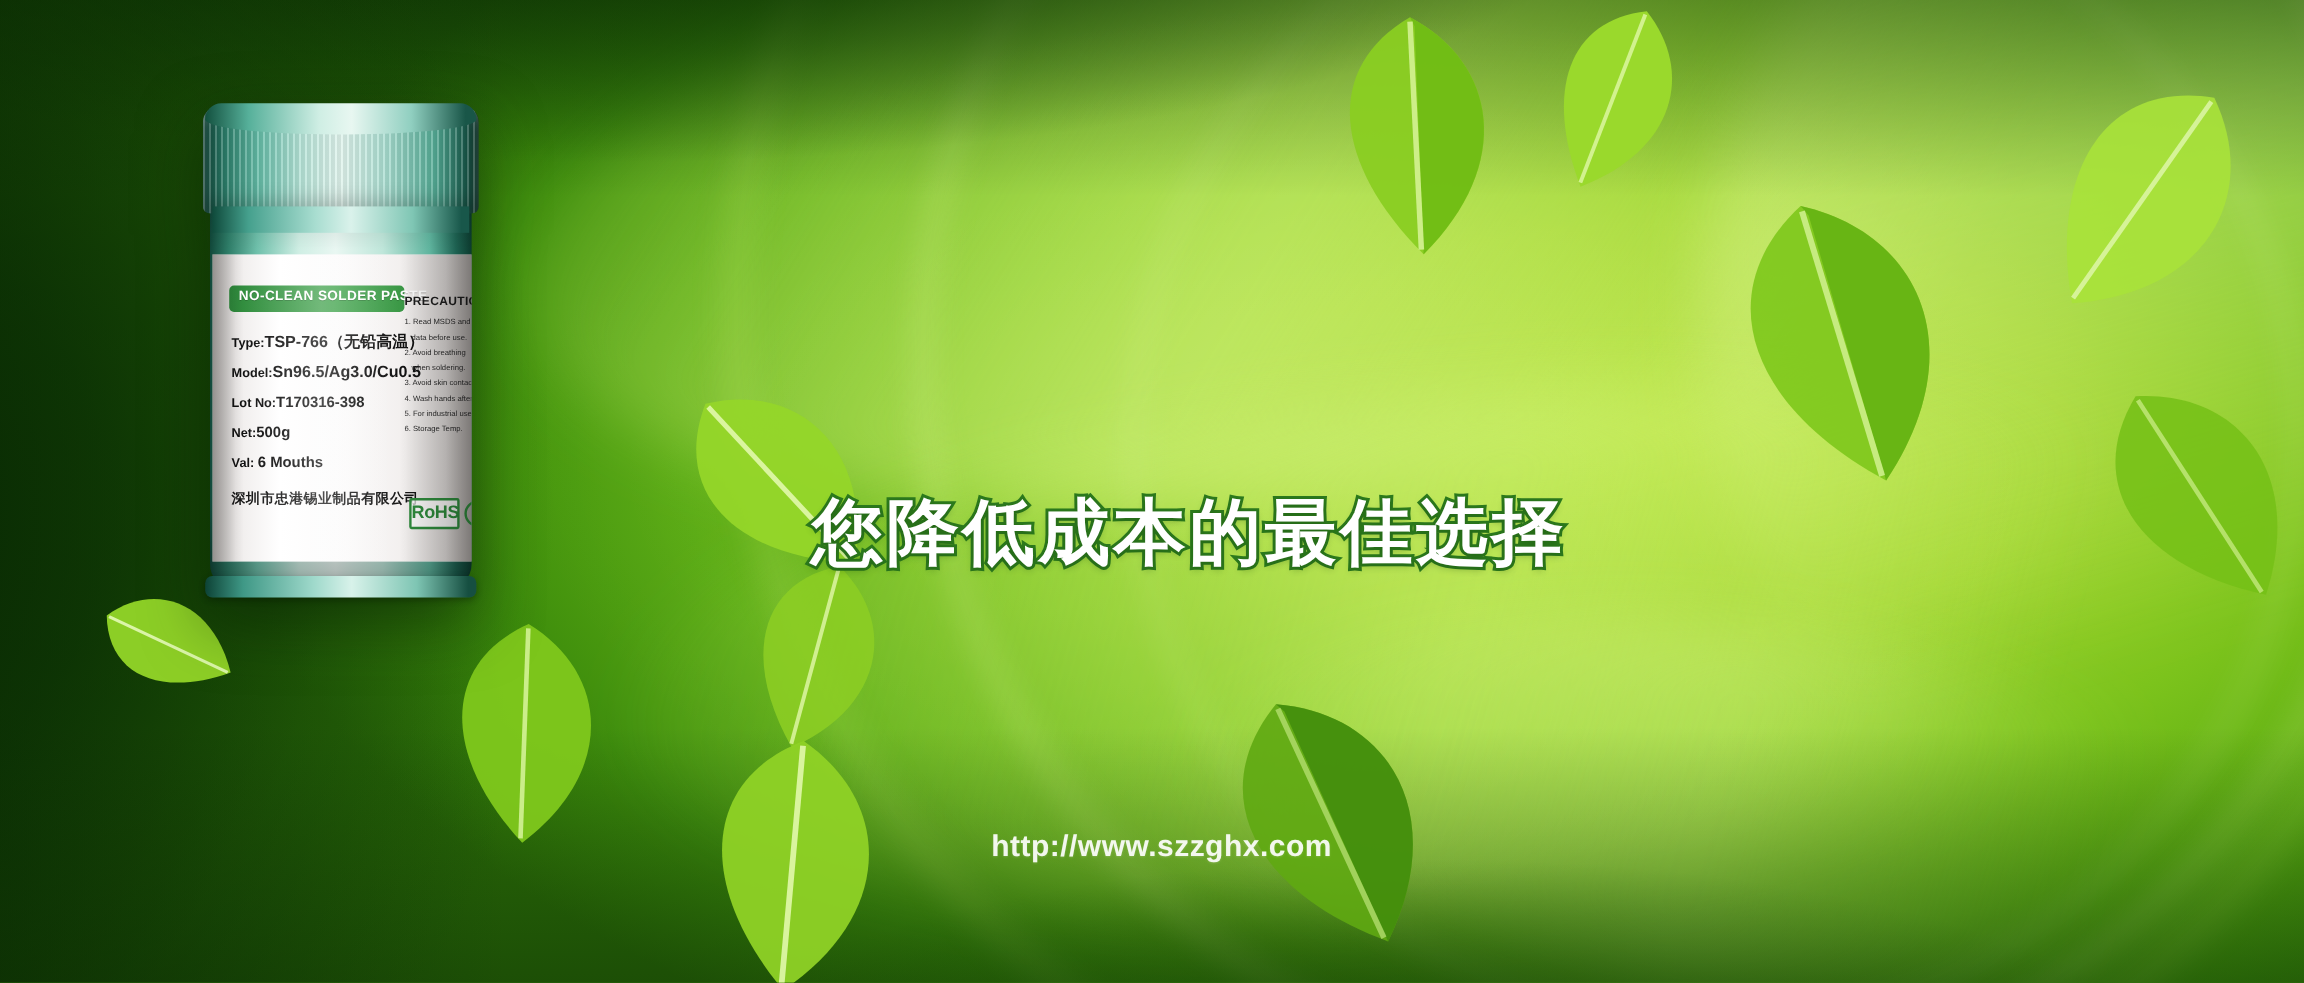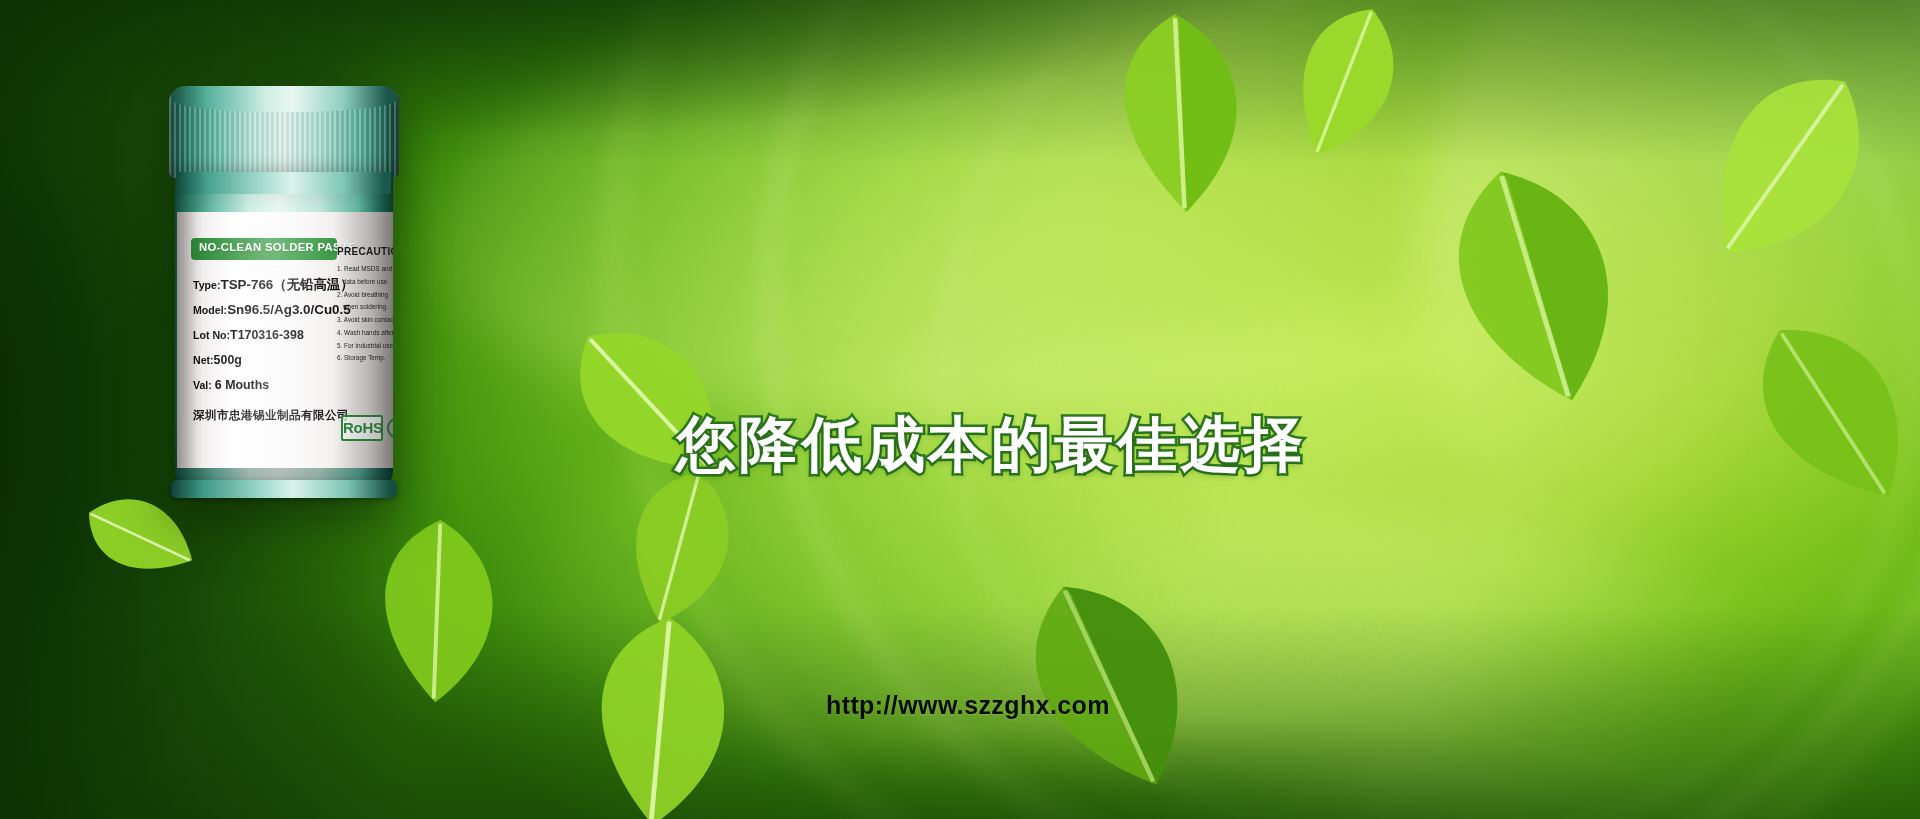--- a/index.html
+++ b/index.html
@@ -185,21 +185,21 @@
     font-family:"DejaVu Sans","Liberation Sans",sans-serif;
     -webkit-text-stroke:5px #2c7a1d;
     paint-order:stroke fill;
     text-shadow:0 3px 6px rgba(20,60,8,.30);
     white-space:nowrap;
     text-align:center;
   }
   .url{
     position:absolute; left:826px; top:691px;
     font-size:25px; font-weight:bold; letter-spacing:.4px;
-    color:#000000;
+    color:#ffffff;
     opacity:.92;
     font-family:"Liberation Sans", sans-serif;
     text-shadow:0 1px 2px rgba(255,255,255,.18);
     white-space:nowrap;
   }
 </style>
 </head>
 <body>
 
 <div class="banner">

